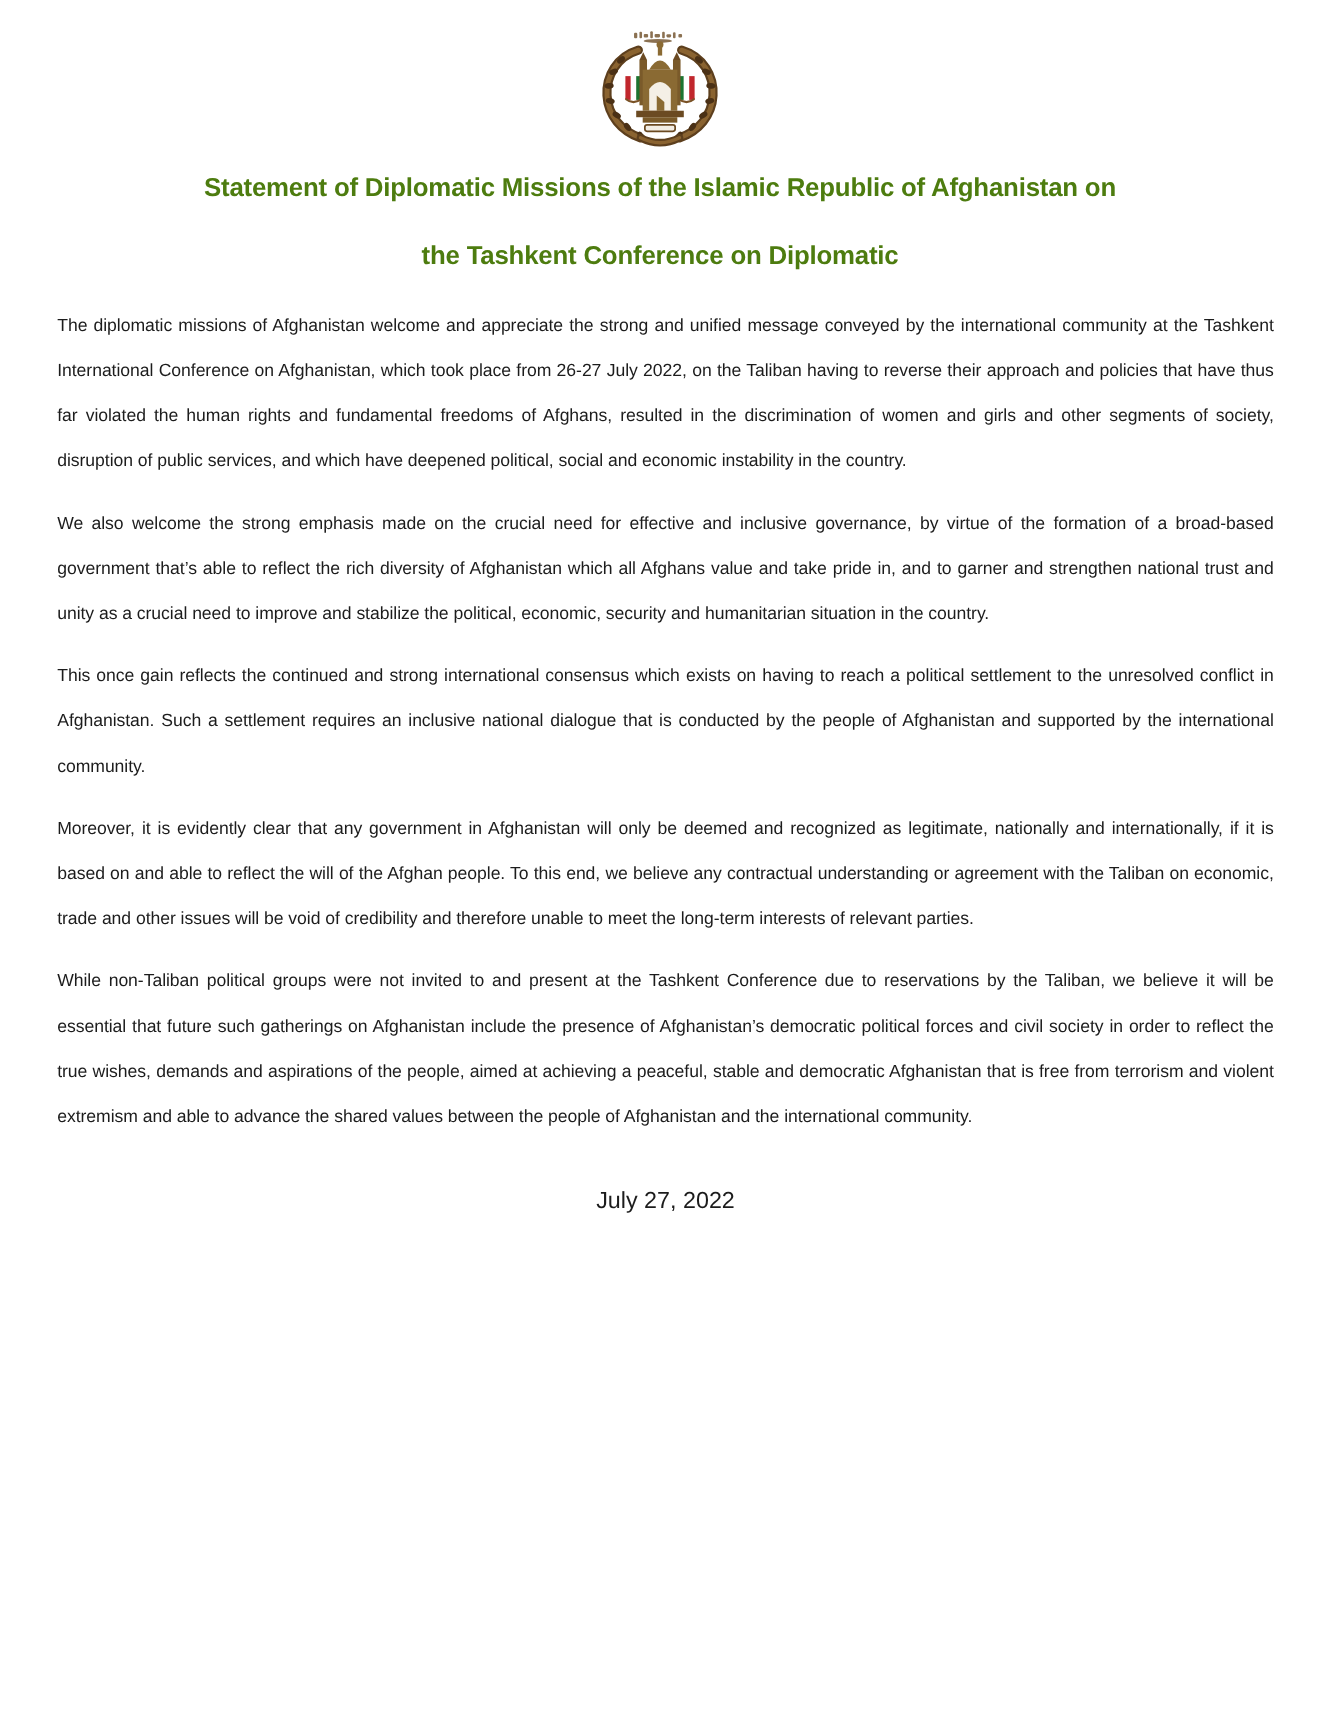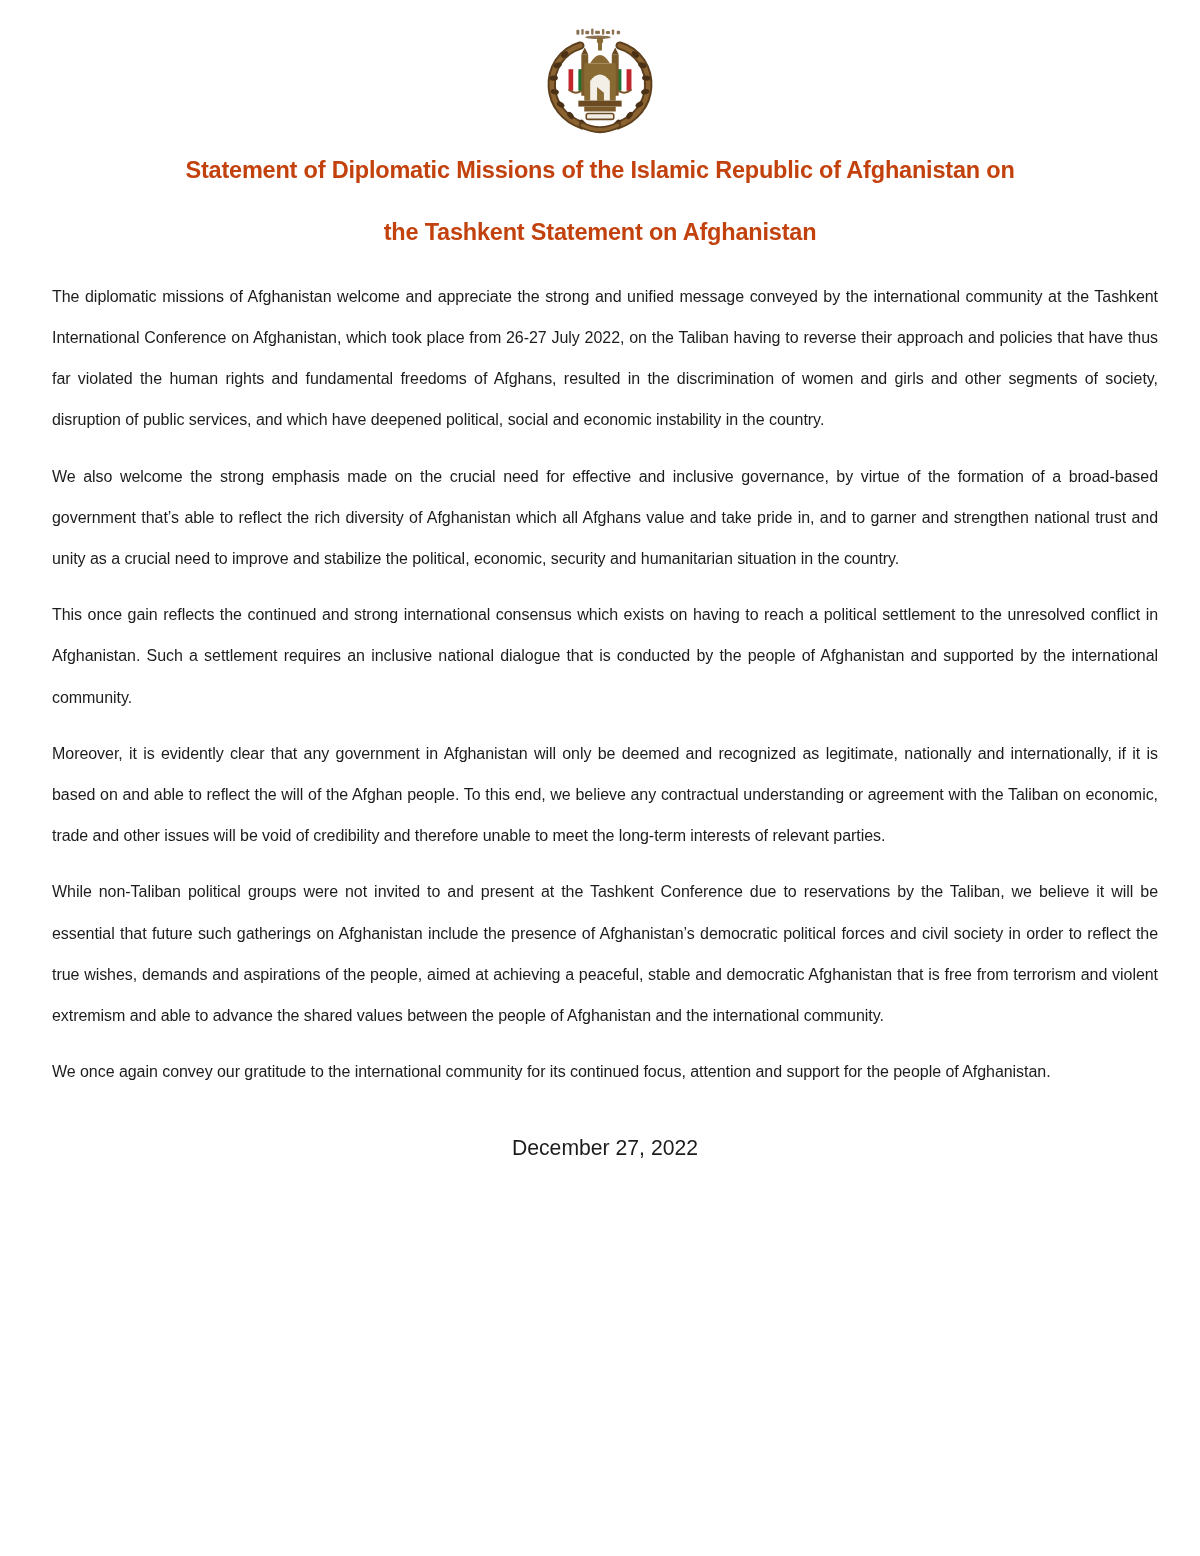--- a/index.html
+++ b/index.html
@@ -41,21 +41,21 @@
 
   
   .title-block {
     text-align: center;
     margin-top: 24px;
   }
   .title-line {
     font-size: 23.5px;
     font-weight: bold;
     letter-spacing: -0.2px;
-    color: #c2410c;
+    color: #4d7c0f;
     line-height: 1.25;
   }
   .title-line.second {
     margin-top: 33px;
   }
 
   
   .body-block {
     margin: 0 42px 0 52px;
     padding-top: 28px;
@@ -167,27 +167,26 @@
         <rect x="46" y="93" width="28" height="6" rx="2" fill="#f2ede4" stroke="#6b4a22" stroke-width="1.6"></rect>
       </g>
 
       <path d="M42 105 q18 9 36 0" fill="none" stroke="#5d3f1d" stroke-width="7" stroke-linecap="round"></path>
       <path d="M42 105 q18 9 36 0" fill="none" stroke="#8a6330" stroke-width="3.2" stroke-linecap="round"></path>
     </svg>
   </div>
 
   <div class="title-block">
     <div class="title-line">Statement of Diplomatic Missions of the Islamic Republic of Afghanistan on</div>
-    <div class="title-line second">the Tashkent Statement on Afghanistan</div>
+    <div class="title-line second">the Tashkent Conference on Diplomatic</div>
   </div>
 
   <div class="body-block">
     <p class="para">The diplomatic missions of Afghanistan welcome and appreciate the strong and unified message conveyed by the international community at the Tashkent International Conference on Afghanistan, which took place from 26-27 July 2022, on the Taliban having to reverse their approach and policies that have thus far violated the human rights and fundamental freedoms of Afghans, resulted in the discrimination of women and girls and other segments of society, disruption of public services,  and which have deepened political, social and economic instability in the country.</p>
     <p class="para">We also welcome the strong emphasis made on the crucial need for effective and inclusive governance, by virtue of the formation of a broad-based government that’s able to reflect the rich diversity of Afghanistan which all Afghans value and take pride in, and to garner and strengthen national trust and unity as a crucial need to improve and stabilize the political, economic, security and humanitarian situation in the country.</p>
     <p class="para">This once gain reflects the continued and strong international consensus which exists on having to reach a political settlement to the unresolved conflict in Afghanistan. Such a settlement requires an inclusive national dialogue that is conducted by the people of Afghanistan and supported by the international community.</p>
     <p class="para">Moreover, it is evidently clear that any government in Afghanistan will only be deemed and recognized as legitimate, nationally and internationally, if it is based on and able to reflect the will of the Afghan people. To this end, we believe any contractual understanding or agreement with the Taliban on economic, trade and other issues will be void of credibility and therefore unable to meet the long-term interests of relevant parties.</p>
     <p class="para">While non-Taliban political groups were not invited to and present at the Tashkent Conference due to reservations by the Taliban, we believe it will be essential that future such gatherings on Afghanistan include the presence of Afghanistan’s democratic political forces and civil society in order to reflect the true wishes, demands and aspirations of the people, aimed at achieving a peaceful, stable and democratic Afghanistan that is free from terrorism and violent extremism and able to advance the shared values between the people of Afghanistan and the international community.</p>
-    <p class="para">We once again convey our gratitude to the international community for its continued focus, attention and support for the people of Afghanistan.</p>
 
-    <div class="date-line">December 27, 2022</div>
+    <div class="date-line">July 27, 2022</div>
   </div>
 
 </div>
 
 </body></html>

